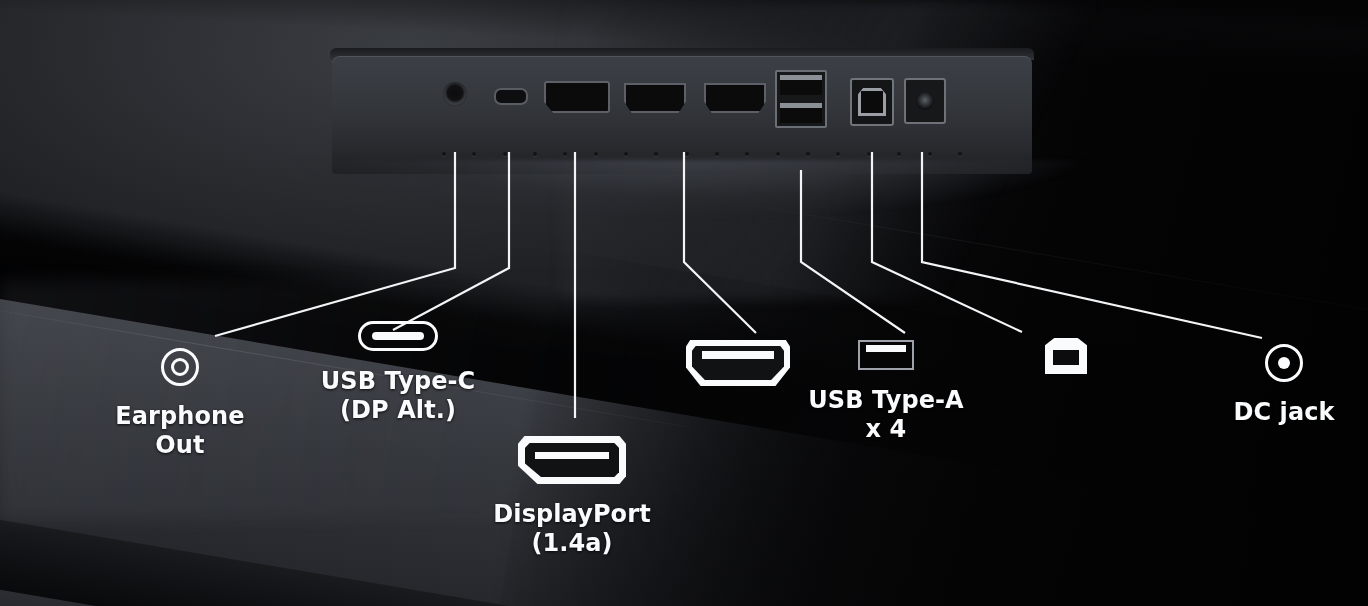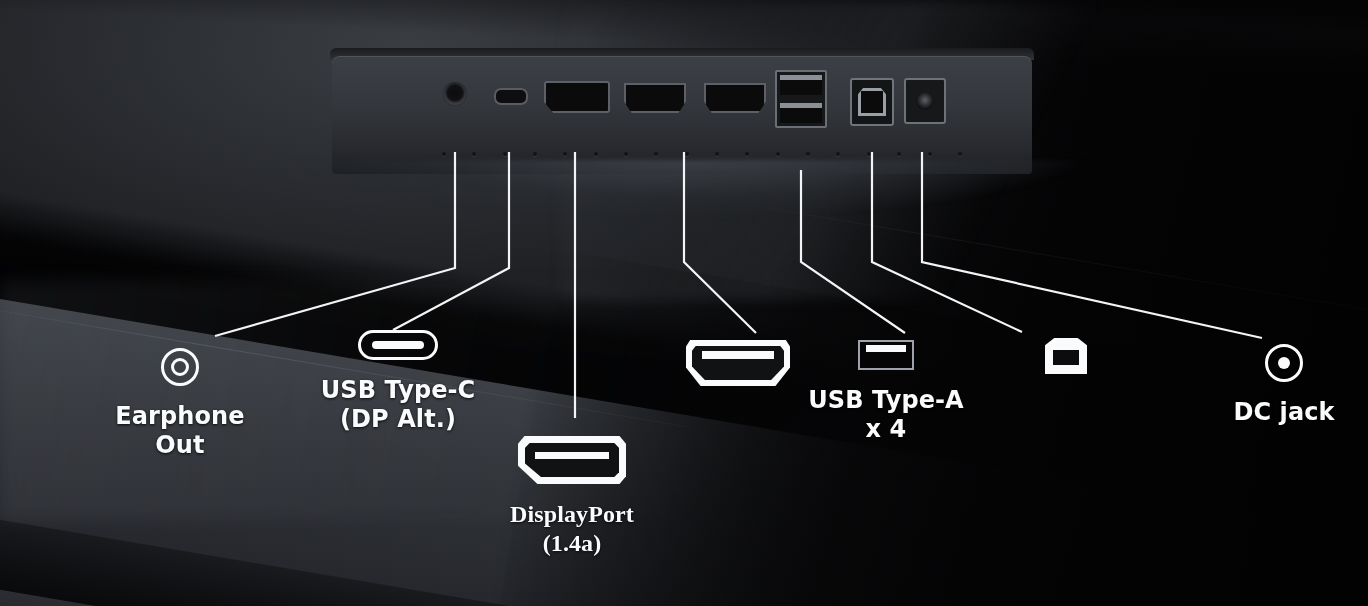--- a/index.html
+++ b/index.html
@@ -357,31 +357,31 @@
   <div class="callout" style="left:84px; top:348px; width:192px;">
     <span class="icon">
       <span class="ic-ring">
           <i></i>
         </span>
     </span>
     <span class="lbl">Earphone
 Out</span>
   </div>
 
-  <div class="callout" style="left:302px; top:330px; width:192px;">
+  <div class="callout" style="left:302px; top:321px; width:192px;">
     <span class="icon">
       <span class="ic-typec">
           <i></i>
         </span>
     </span>
     <span class="lbl">USB Type-C
 (DP Alt.)</span>
   </div>
 
-  <div class="callout" style="left:476px; top:436px; width:192px;font-family:Liberation Serif, serif;">
+  <div class="callout" style="left:476px; top:436px; width:192px;">
     <span class="icon">
       <span class="ic-dp">
           <i></i>
           <b></b>
         </span>
     </span>
     <span class="lbl">DisplayPort
 (1.4a)</span>
   </div>
 

